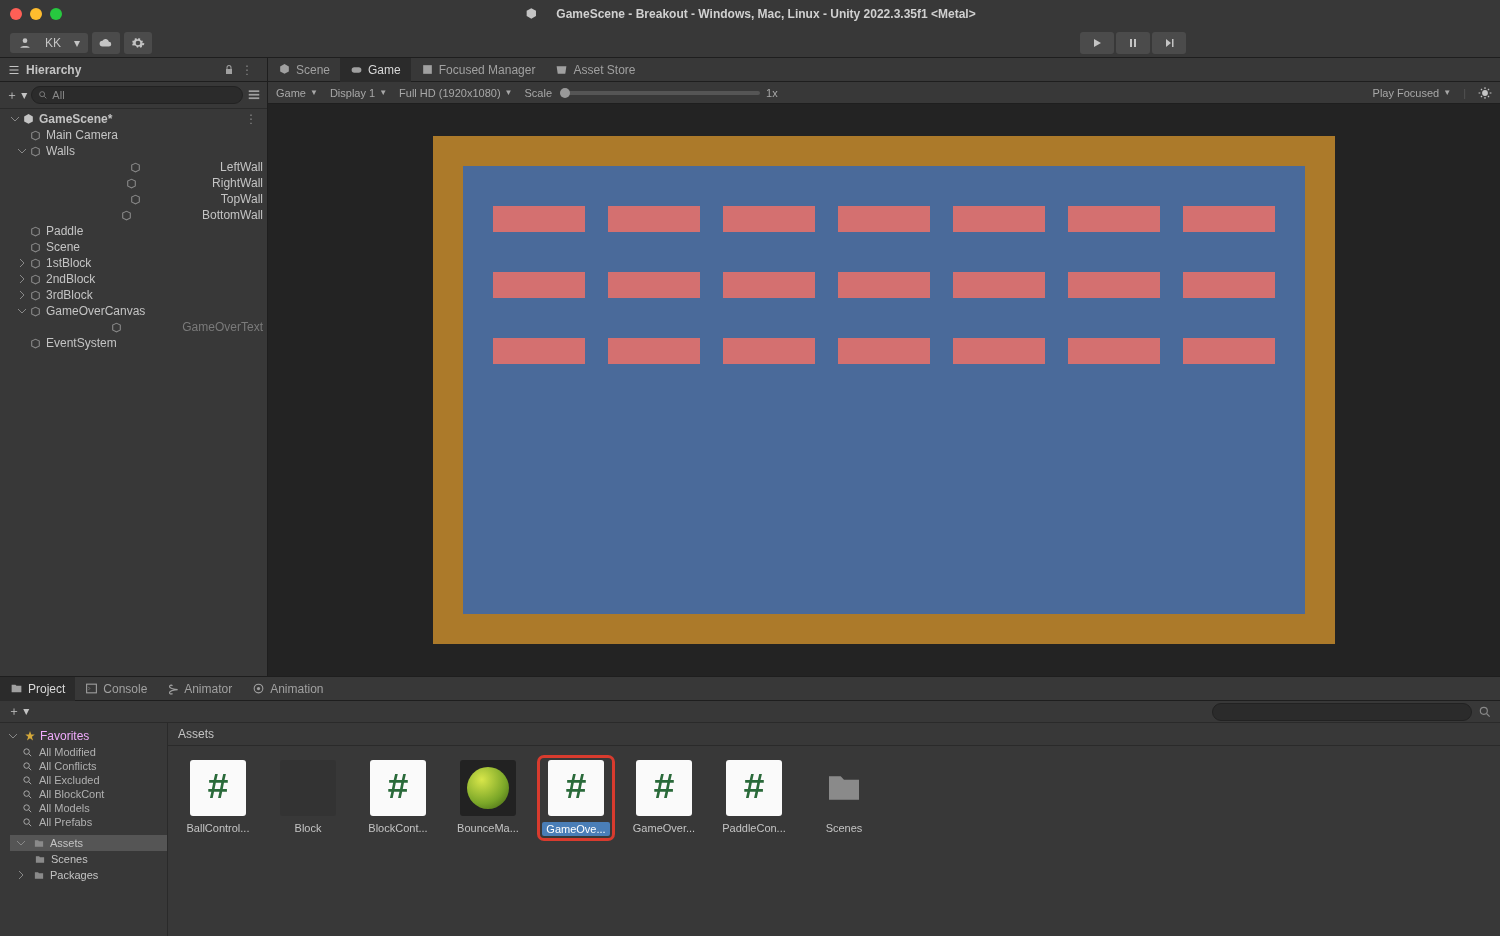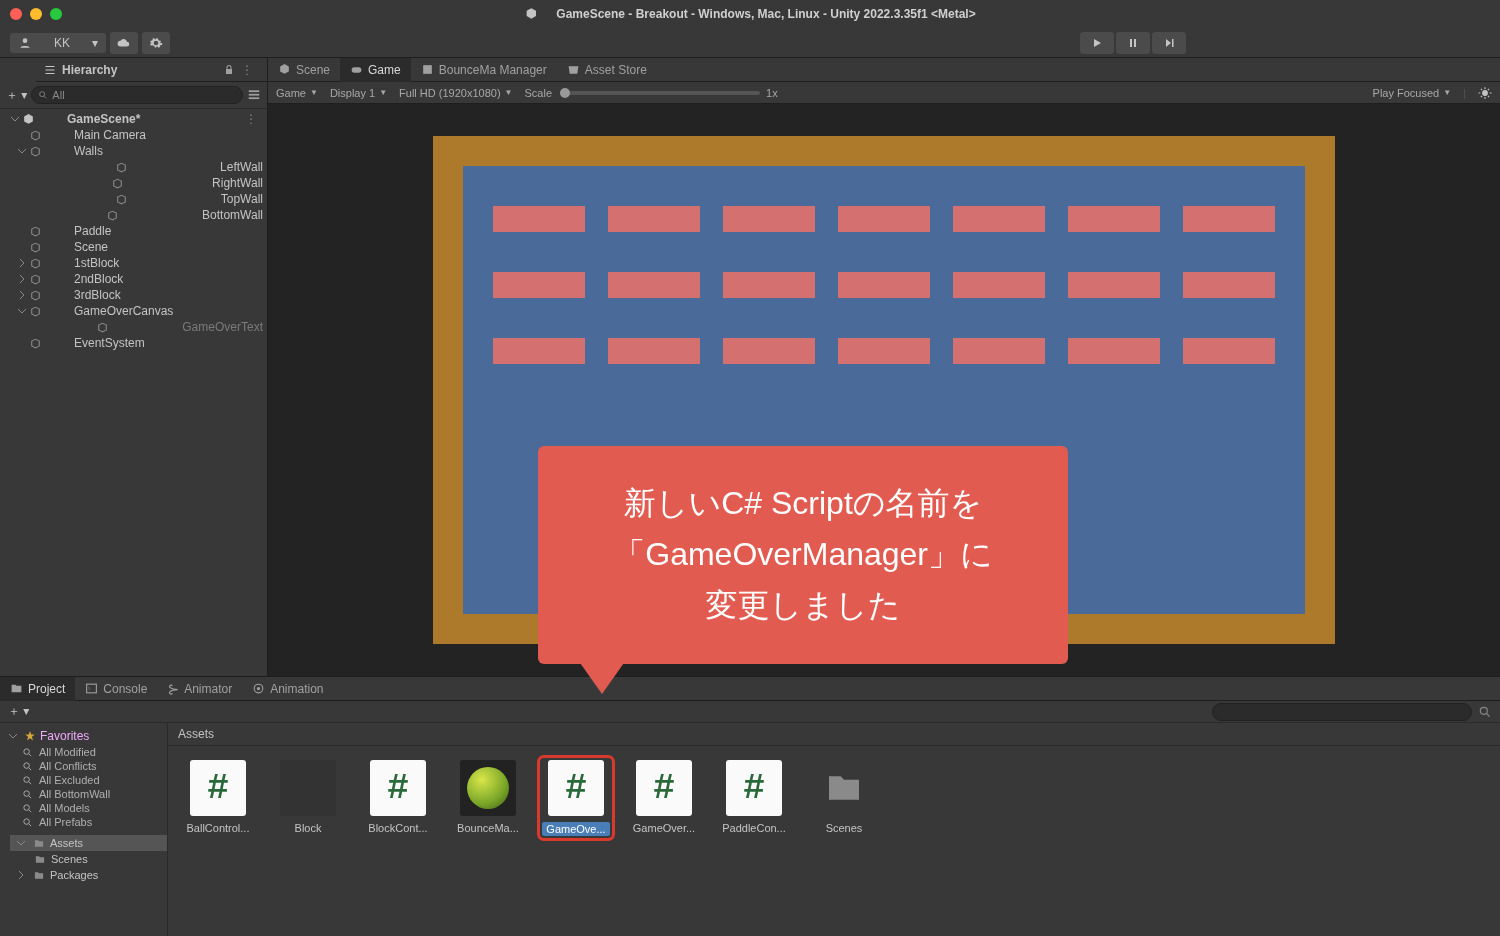--- a/index.html
+++ b/index.html
@@ -6,45 +6,45 @@
 body { background: #383838; color: #c4c4c4; font-size: 12px; width: 1500px; height: 936px; overflow: hidden; display: flex; flex-direction: column; }
 
 .titlebar { background: #383838; height: 28px; display: flex; align-items: center; padding: 0 10px; position: relative; }
 .traffic { display: flex; gap: 8px; }
 .dot { width: 12px; height: 12px; border-radius: 50%; }
 .red { background: #ff5f56; } .yellow { background: #ffbd2e; } .green { background: #27c93f; }
 .title-center { position: absolute; left: 50%; transform: translateX(-50%); display: flex; align-items: center; gap: 18px; color: #d0d0d0; font-weight: 600; }
 .unity-icon { width: 14px; height: 14px; }
 
 .topctrl { background: #383838; height: 30px; display: flex; align-items: center; padding: 0 10px; border-bottom: 1px solid #1e1e1e; position: relative; }
-.user-pill { background: #4b4b4b; display: inline-flex; align-items: center; gap: 22px; border-radius: 3px; padding: 3px 8px; }
+.user-pill { background: #4b4b4b; display: inline-flex; align-items: center; gap: 13px; border-radius: 3px; padding: 3px 8px; }
 .user-icon, .cloud-icon, .gear-icon { width: 14px; height: 14px; fill: #c4c4c4; }
 .icon-btn { background: #4b4b4b; width: 28px; height: 22px; border-radius: 3px; margin-left: 4px; display: inline-flex; align-items: center; justify-content: center; }
 .play-cluster { position: absolute; left: 72%; display: flex; gap: 2px; }
 .play-cluster .pbtn { background: #4b4b4b; width: 34px; height: 22px; display: flex; align-items: center; justify-content: center; border-radius: 3px; }
 .psvg { width: 12px; height: 12px; fill: #c4c4c4; }
 
 .main-row { flex: 1; display: flex; min-height: 0; }
 
 .hierarchy-panel { width: 268px; background: #383838; border-right: 1px solid #1e1e1e; display: flex; flex-direction: column; }
-.panel-header { background: #383838; height: 24px; border-bottom: 1px solid #1e1e1e; display: flex; align-items: center; padding: 0 8px; gap: 6px; margin-left: 36px; }
+.panel-header { background: #383838; height: 24px; border-bottom: 1px solid #1e1e1e; display: flex; align-items: center; padding: 0 8px; gap: 6px; }
 .p-label { font-weight: 600; color: #c4c4c4; }
 .spacer { flex: 1; }
 .hi-search-row { display: flex; align-items: center; padding: 4px 6px; gap: 4px; border-bottom: 1px solid #2a2a2a; }
 .plus-dd { display: flex; align-items: center; gap: 2px; color: #c4c4c4; }
 .search-mini { flex: 1; background: #2b2b2b; border: 1px solid #222; border-radius: 10px; height: 18px; display: flex; align-items: center; padding: 0 6px; color: #888; font-size: 11px; }
 .search-mag { width: 10px; height: 10px; margin-right: 4px; }
 
 .tree { padding: 2px 0; overflow: auto; flex: 1; position: relative; }
 .tree-row { display: flex; align-items: center; height: 16px; padding: 0 4px; cursor: default; }
 .indent0 { padding-left: 10px; } .indent1 { padding-left: 17px; } .indent2 { padding-left: 42px; justify-content: space-between; }
 .fold { width: 10px; height: 10px; margin-right: 2px; }
 .go-icon { width: 13px; height: 13px; margin-right: 4px; fill: #8a8a8a; }
 .go-icon.scene { fill: #c4c4c4; }
-.node-text { color: #c4c4c4; margin-left: 28px; }
+.node-text { color: #c4c4c4; }
 .node-text.dim { color: #7a7a7a; }
 .vdots { color: #888; margin-left: auto; padding-right: 6px; }
 
 .game-panel { flex: 1; background: #282828; display: flex; flex-direction: column; position: relative; }
 .game-tabs { height: 24px; display: flex; align-items: center; border-bottom: 1px solid #1e1e1e; background: #383838; }
 .tab { height: 24px; padding: 0 10px; display: flex; align-items: center; gap: 5px; color: #a0a0a0; font-size: 12px; }
 .tab.active { background: #2b2b2b; color: #d8d8d8; }
 .tab-icon { width: 13px; height: 13px; fill: #a0a0a0; }
 
 .game-toolbar { height: 22px; background: #383838; border-bottom: 1px solid #1e1e1e; display: flex; align-items: center; padding: 0 8px; gap: 12px; color: #a8a8a8; font-size: 11px; }
@@ -317,21 +317,21 @@
       <div class="tab active">
           <svg class="tab-icon" viewBox="0 0 24 24">
             <rect x="3" y="8" width="18" height="10" rx="5"></rect>
           </svg>
           <span>Game</span>
         </div>
       <div class="tab">
           <svg class="tab-icon" viewBox="0 0 24 24">
             <rect x="4" y="4" width="16" height="16"></rect>
           </svg>
-          <span>BounceMa Manager</span>
+          <span>Focused Manager</span>
         </div>
       <div class="tab">
           <svg class="tab-icon" viewBox="0 0 24 24">
             <path d="M3 6h18l-2 14H5z"></path>
           </svg>
           <span>Asset Store</span>
         </div>
     </div>
     <div class="game-toolbar">
       <div class="dd">
@@ -388,26 +388,20 @@
           <div class="brick-row">
             <div class="brick"></div>
               <div class="brick"></div>
               <div class="brick"></div>
               <div class="brick"></div>
               <div class="brick"></div>
               <div class="brick"></div>
               <div class="brick"></div>
           </div>
         </div>
-      </div>
-      <div class="callout">
-        <div>新しいC# Scriptの名前を</div>
-        <div>「GameOverManager」に</div>
-        <div>変更しました</div>
-        <div class="callout-tail"></div>
       </div>
     </div>
   </div>
 </div>
 
 <div class="bottom-panel">
   <div class="bottom-tabs">
     <div class="tab active">
         <svg class="tab-icon" viewBox="0 0 24 24">
           <path d="M3 5h7l2 2h9v12H3z"></path>
@@ -472,21 +466,21 @@
               <circle cx="10" cy="10" r="6" stroke="#b0b0b0" stroke-width="2" fill="none"></circle>
               <path d="M15 15l5 5" stroke="#b0b0b0" stroke-width="2"></path>
             </svg>
             <span>All Excluded</span>
           </div>
           <div class="fav-item">
             <svg class="mag" viewBox="0 0 24 24">
               <circle cx="10" cy="10" r="6" stroke="#b0b0b0" stroke-width="2" fill="none"></circle>
               <path d="M15 15l5 5" stroke="#b0b0b0" stroke-width="2"></path>
             </svg>
-            <span>All BottomWall</span>
+            <span>All BlockCont</span>
           </div>
           <div class="fav-item">
             <svg class="mag" viewBox="0 0 24 24">
               <circle cx="10" cy="10" r="6" stroke="#b0b0b0" stroke-width="2" fill="none"></circle>
               <path d="M15 15l5 5" stroke="#b0b0b0" stroke-width="2"></path>
             </svg>
             <span>All Models</span>
           </div>
           <div class="fav-item">
             <svg class="mag" viewBox="0 0 24 24">

